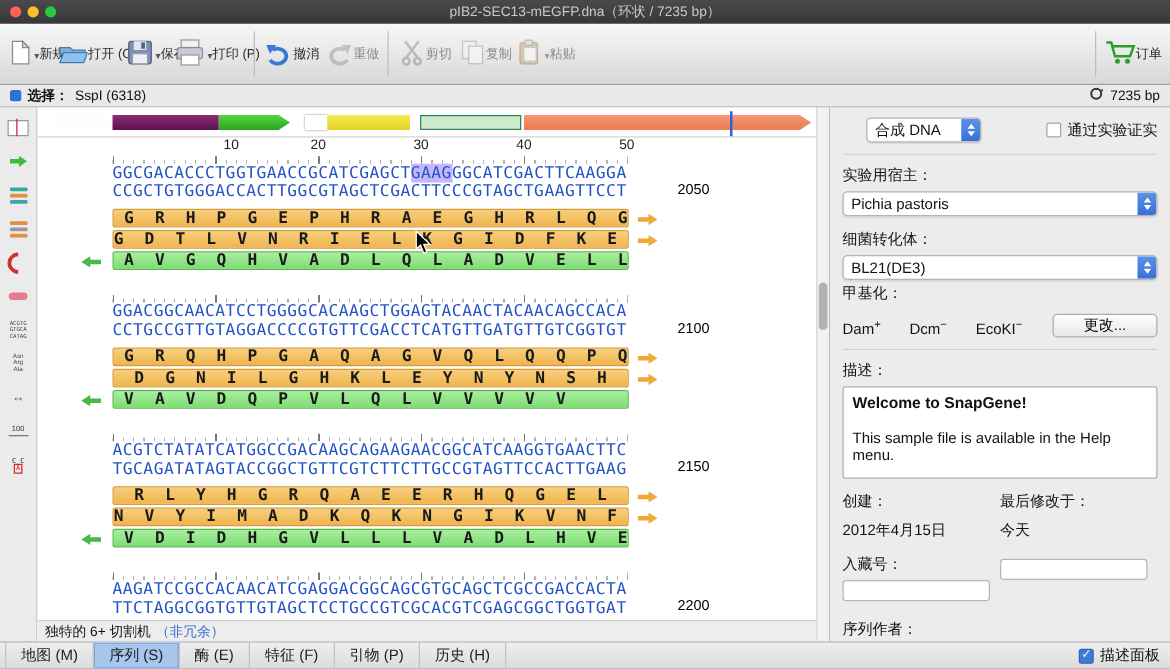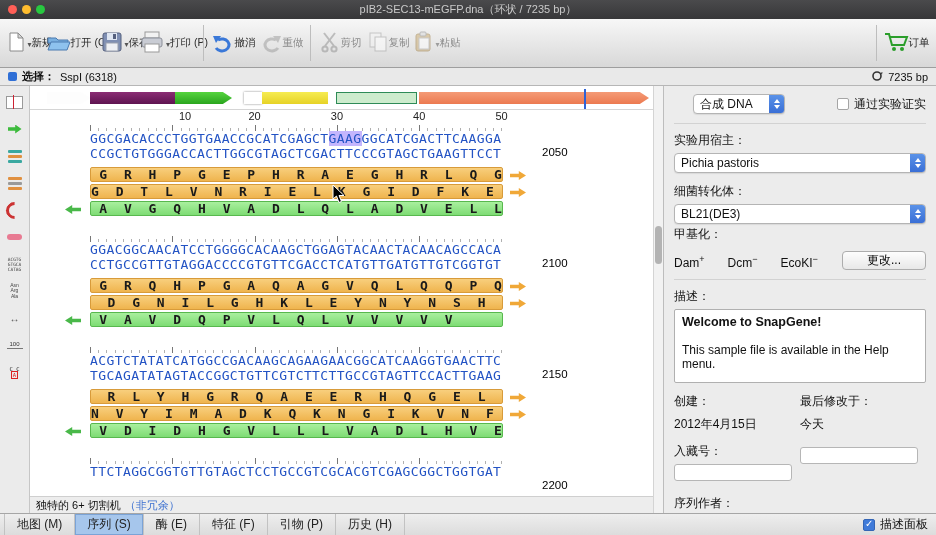--- a/index.html
+++ b/index.html
@@ -405,20 +405,21 @@
               <div class="arr arr-r"></div>
             </div>
             <div class="trans green">
               <span class="ttxt"> V  D  I  D  H  G  V  L  L  L  V  A  D  L  H  V  E</span>
               <div class="arr arr-l"></div>
             </div>
             <div class="pos-label">2150</div>
           </div>
           <div class="seq-block">
             <div class="tickline"></div>
+            <div class="strand fwd">AAGATCCGCCACAACATCGAGGACGGCAGCGTGCAGCTCGCCGACCACTA</div>
             <div class="strand rev">TTCTAGGCGGTGTTGTAGCTCCTGCCGTCGCACGTCGAGCGGCTGGTGAT</div>
             <div class="pos-label">2200</div>
           </div>
         </div>
       <div class="status-strip">
         <span>独特的 6+ 切割机</span>
         <span class="status-link">（非冗余）</span>
       </div>
     </div>
 

